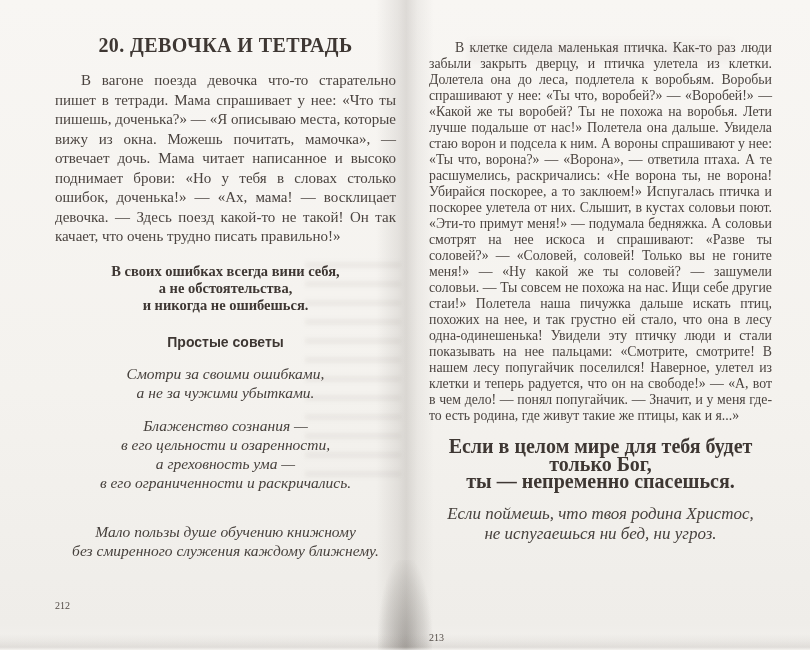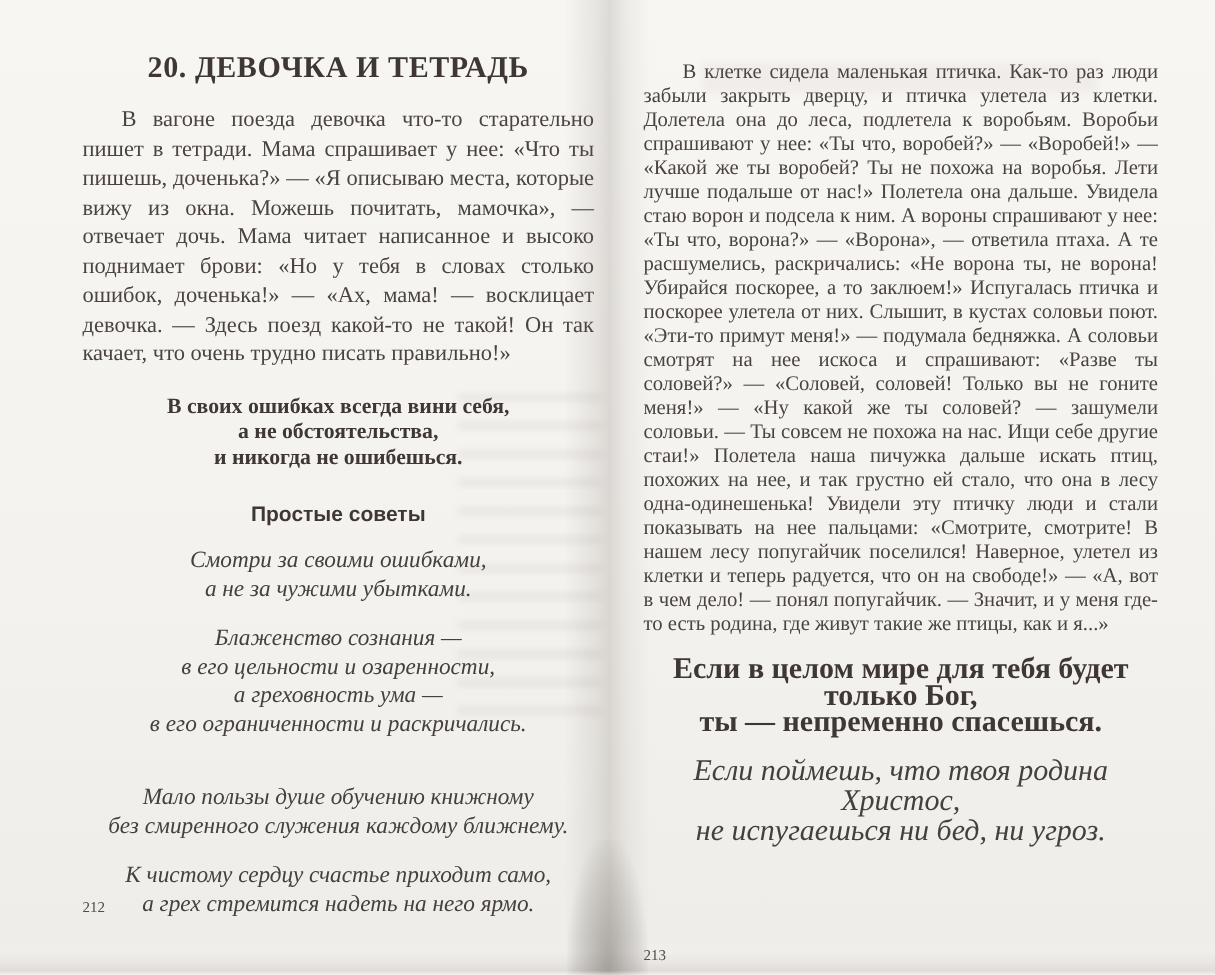--- a/index.html
+++ b/index.html
@@ -56,21 +56,21 @@
   .aphorism {
     font-style: italic;
     text-align: center;
     white-space: pre-line;
     font-size: 15.5px;
     line-height: 19px;
     margin: 14px 0 0;
     color: #46403c;
   }
   .aphorism.gap-lg { margin-top: 30px; }
-  .right .aphorism { margin-top: 13px; font-size: 20px; line-height: 20px; }
+  .right .aphorism { margin-top: 13px; font-size: 17px; line-height: 20px; }
 
   .page-number {
     position: absolute;
     left: 0; right: 0;
     font-size: 10px;
     color: #514a45;
   }
   .left  .page-number { top: 566px; }
   .right .page-number { top: 592px; }
 
@@ -140,22 +140,20 @@
 и никогда не ошибешься.</p>
     <h2 class="section-heading">Простые советы</h2>
     <p class="aphorism">Смотри за своими ошибками,
 а не за чужими убытками.</p>
     <p class="aphorism">Блаженство сознания —
 в его цельности и озаренности,
 а греховность ума —
 в его ограниченности и раскричались.</p>
     <p class="aphorism gap-lg">Мало пользы душе обучению книжному
 без смиренного служения каждому ближнему.</p>
-    <p class="aphorism">К чистому сердцу счастье приходит само,
-а грех стремится надеть на него ярмо.</p>
     <div class="page-number">212</div>
   </div>
 
   <div class="page right">
     <p class="body-text">В клетке сидела маленькая птичка. Как-то раз люди забыли закрыть дверцу, и птичка улетела из клетки. Долетела она до леса, подлетела к воробьям. Воробьи спрашивают у нее: «Ты что, воробей?» — «Воробей!» — «Какой же ты воробей? Ты не похожа на воробья. Лети лучше подальше от нас!» Полетела она дальше. Увидела стаю ворон и подсела к ним. А вороны спрашивают у нее: «Ты что, ворона?» — «Ворона», — ответила птаха. А те расшумелись, раскричались: «Не ворона ты, не ворона! Убирайся поскорее, а то заклюем!» Испугалась птичка и поскорее улетела от них. Слышит, в кустах соловьи поют. «Эти-то примут меня!» — подумала бедняжка. А соловьи смотрят на нее искоса и спрашивают: «Разве ты соловей?» — «Соловей, соловей! Только вы не гоните меня!» — «Ну какой же ты соловей? — зашумели соловьи. — Ты совсем не похожа на нас. Ищи себе другие стаи!» Полетела наша пичужка дальше искать птиц, похожих на нее, и так грустно ей стало, что она в лесу одна-одинешенька! Увидели эту птичку люди и стали показывать на нее пальцами: «Смотрите, смотрите! В нашем лесу попугайчик поселился! Наверное, улетел из клетки и теперь радуется, что он на свободе!» — «А, вот в чем дело! — понял попугайчик. — Значит, и у меня где-то есть родина, где живут такие же птицы, как и я...»</p>
     <p class="moral">Если в целом мире для тебя будет только Бог,
 ты — непременно спасешься.</p>
     <p class="aphorism">Если поймешь, что твоя родина Христос,
 не испугаешься ни бед, ни угроз.</p>
     <div class="page-number">213</div>

